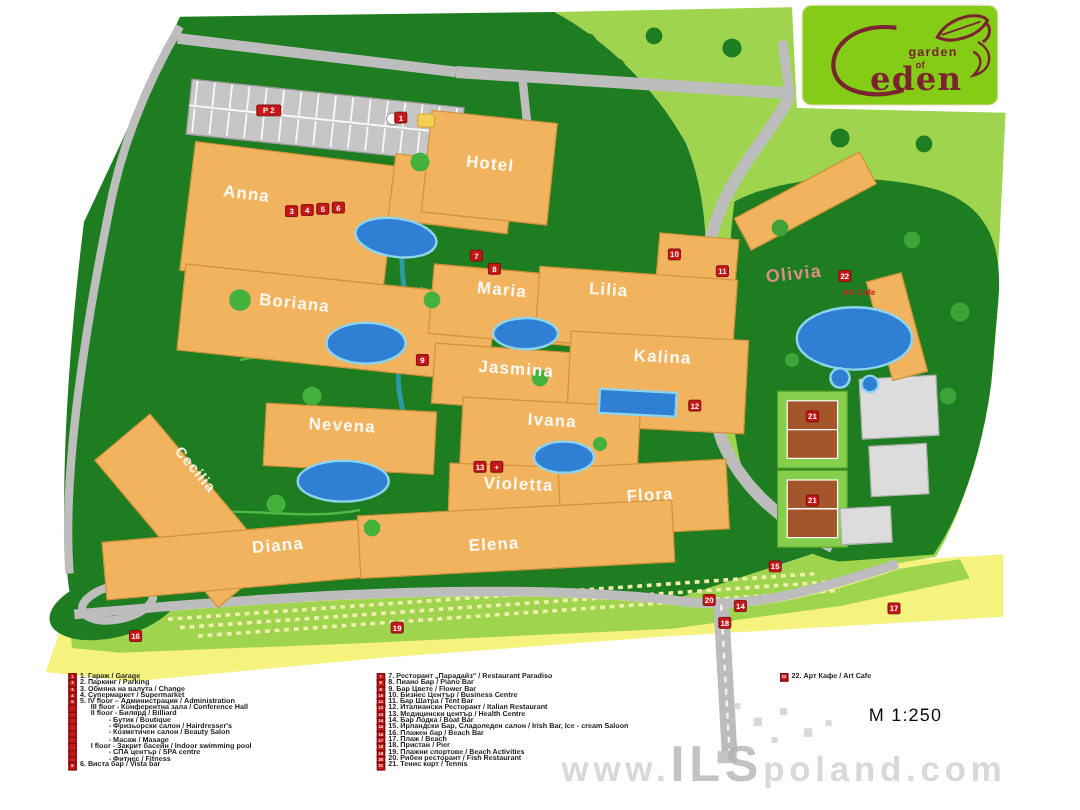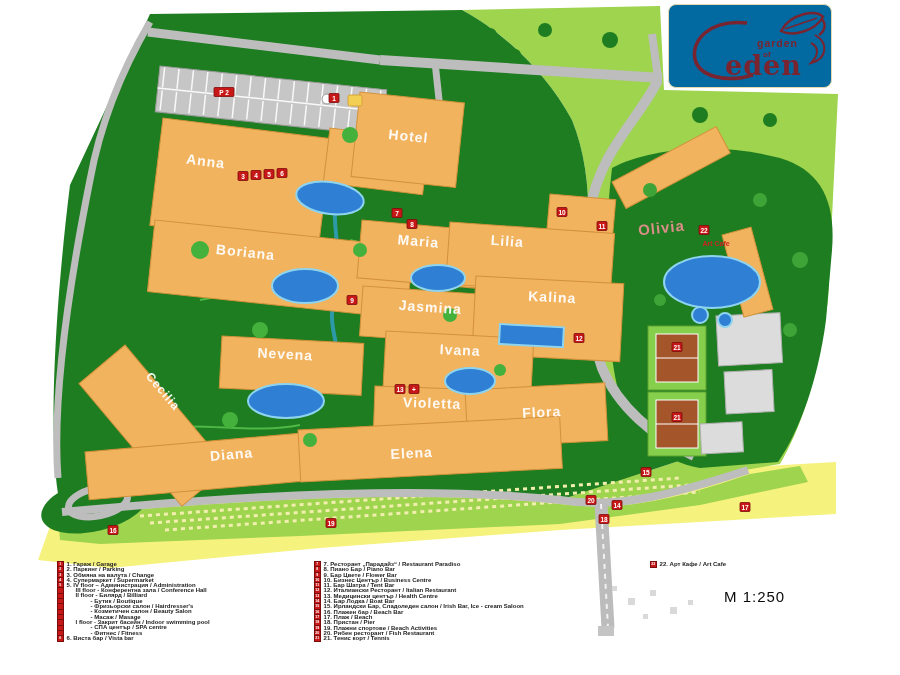--- a/index.html
+++ b/index.html
@@ -10,21 +10,21 @@
   .road{fill:none;stroke:#bdbdbd;}
   .bld{fill:#f2b35f;stroke:#d2913a;stroke-width:1;}
   .pool{fill:#2f80d4;stroke:#8fd4ee;stroke-width:2;}
   .blabel{fill:#ffffff;opacity:.93;font-weight:bold;font-size:14px;letter-spacing:1px;text-anchor:middle;}
   .mk rect{fill:#c81717;stroke:#7a0c0c;stroke-width:.8;}
   .mk text{fill:#fff;font-size:6.5px;font-weight:bold;text-anchor:middle;}
   .walk{fill:none;stroke:#55c04a;stroke-width:2;opacity:.9;}
   .stream{fill:none;stroke:#2f9fc0;stroke-width:4;opacity:.85;}
   .sunbed{fill:none;stroke:#f2efae;stroke-width:3;stroke-dasharray:4 4;}
   
-  #logo{position:absolute;left:668px;top:4px;width:162px;height:82px;background:#0369a1;
+  #logo{position:absolute;left:668px;top:4px;width:162px;height:82px;background:#84cc16;
         border:1px solid #e3d9ad;border-radius:8px;}
   
   .lcol{position:absolute;white-space:nowrap;}
   #lcol1{left:57px;top:561px;}
   #lcol2{left:314px;top:561px;}
   #lcol3{left:650px;top:561px;}
   .lrow{height:5.3px;line-height:5.3px;font-size:6px;font-weight:bold;color:#222;}
   .chip{display:inline-block;width:4.6px;height:4.6px;background:#c81717;border:0.5px solid #7a0c0c;
         color:#fff;font-size:3.5px;line-height:4.6px;text-align:center;vertical-align:middle;
         margin-right:3px;overflow:hidden;}
@@ -345,20 +345,23 @@
   <div class="lrow"><span class="chip">20</span><span class="ltxt">20. Рибен ресторант / Fish Restaurant</span></div>
   <div class="lrow"><span class="chip">21</span><span class="ltxt">21. Тенис корт / Tennis</span></div>
 </div>
 
 <div id="lcol3" class="lcol">
   <div class="lrow"><span class="chip">22</span><span class="ltxt">22. Арт Кафе / Art Cafe</span></div>
 </div>
 
 <div id="scale">M 1:250</div>
 
+<div id="watermark">
+  <span class="wm-small">www.</span><span class="wm-big">ILS</span><span class="wm-small">poland.com</span>
+</div>
 <div class="noise" style="left:628px;top:598px;width:7px;height:7px;"></div>
 <div class="noise" style="left:650px;top:590px;width:6px;height:6px;"></div>
 <div class="noise" style="left:670px;top:607px;width:7px;height:7px;"></div>
 <div class="noise" style="left:643px;top:614px;width:5px;height:5px;"></div>
 <div class="noise" style="left:688px;top:600px;width:5px;height:5px;"></div>
 <div class="noise" style="left:612px;top:586px;width:5px;height:5px;"></div>
 
 </div>
 
 </body></html>

